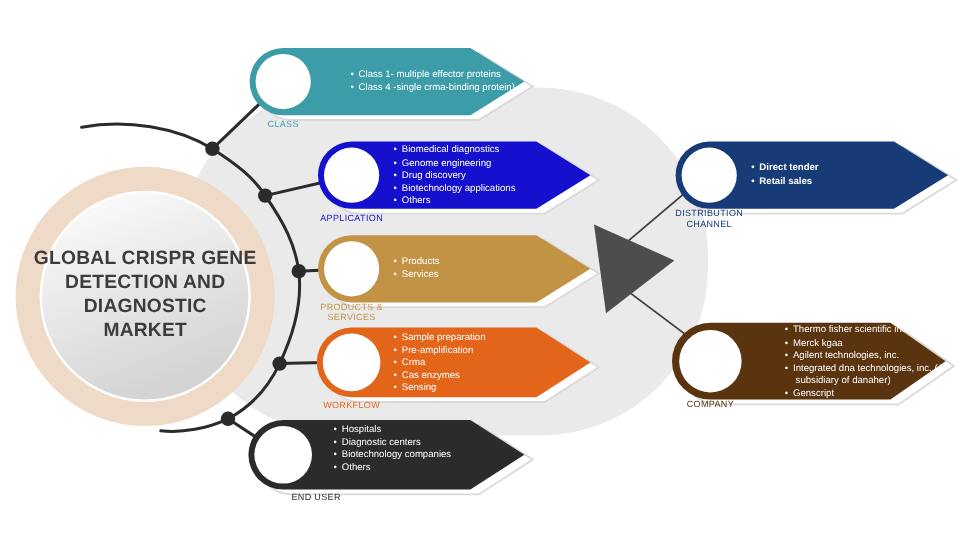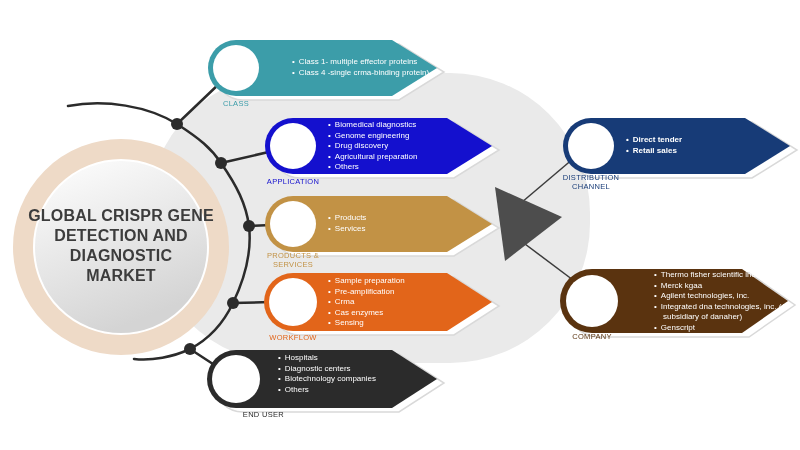--- a/index.html
+++ b/index.html
@@ -115,21 +115,21 @@
   <div class="seg-label lbl-company" style="color: rgb(90, 51, 15);">COMPANY</div>
 
   <div class="bullets bul-class">
       <div class="b-row">• Class 1- multiple effector proteins</div>
       <div class="b-row">• Class 4 -single crma-binding protein)</div>
     </div>
   <div class="bullets bul-application">
       <div class="b-row">• Biomedical diagnostics</div>
       <div class="b-row">• Genome engineering</div>
       <div class="b-row">• Drug discovery</div>
-      <div class="b-row">• Agricultural preparation</div>
+      <div class="b-row">• Biotechnology applications</div>
       <div class="b-row">• Others</div>
     </div>
   <div class="bullets bul-products">
       <div class="b-row">• Products</div>
       <div class="b-row">• Services</div>
     </div>
   <div class="bullets bul-workflow">
       <div class="b-row">• Sample preparation</div>
       <div class="b-row">• Pre-amplification</div>
       <div class="b-row">• Crma</div>

